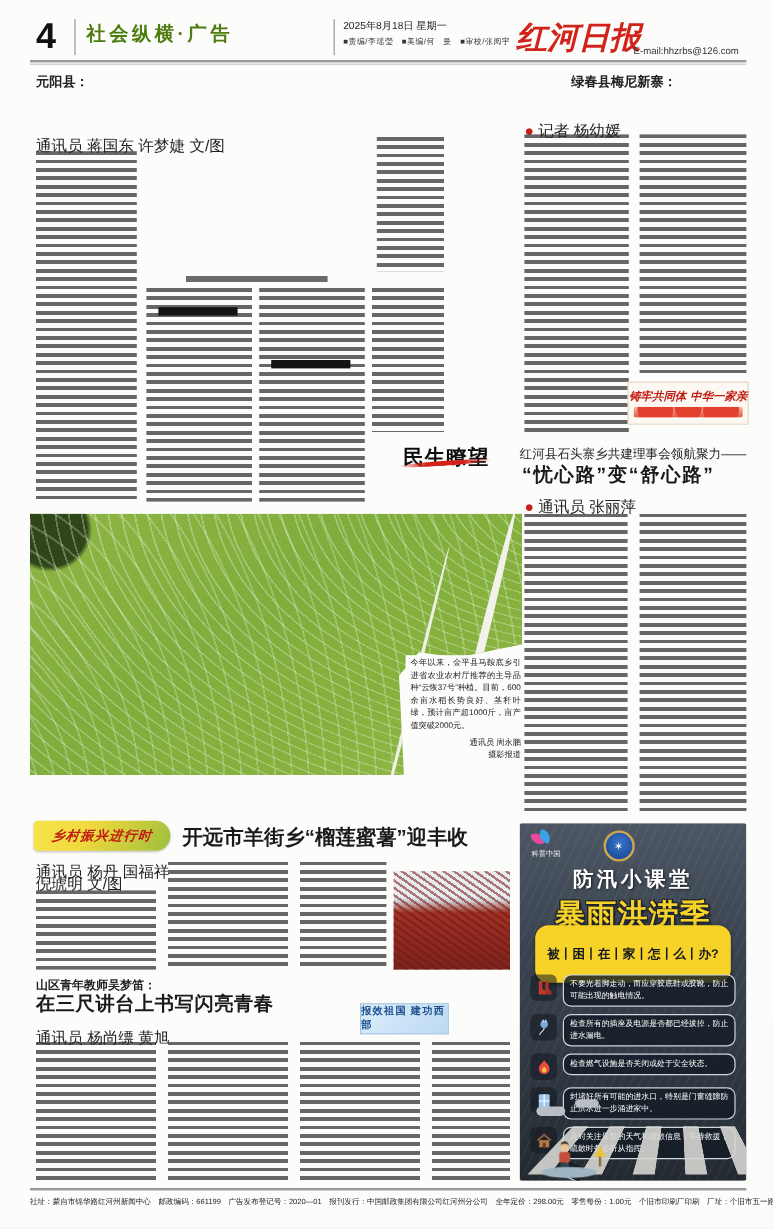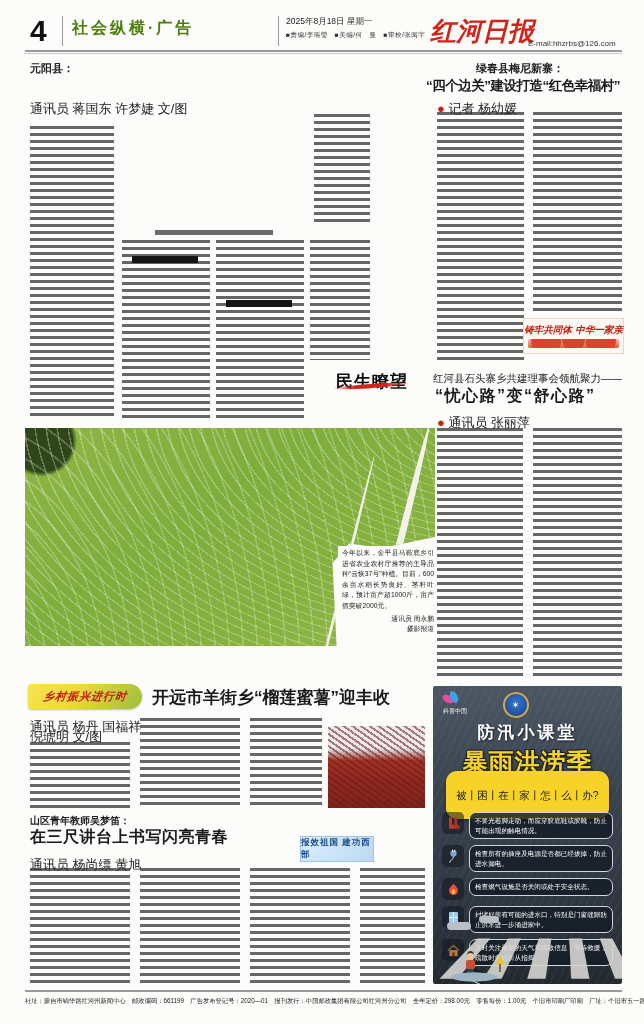--- a/index.html
+++ b/index.html
@@ -79,21 +79,21 @@
   .ad-logo-mark{width:16px;height:14px;position:relative;}
   .ad-logo-mark i{position:absolute;width:10px;height:10px;border-radius:2px 8px 2px 8px;}
   .ad-logo-mark i.b1{left:0;top:2px;background:#e84a9c;transform:rotate(-15deg);}
   .ad-logo-mark i.b2{left:6px;top:0;background:#3aa2e8;transform:rotate(20deg);}
   .ad-logo-label{font-size:6px;color:#f0f0f0;margin-top:1px;}
   .ad-badge{width:22px;height:22px;border-radius:50%;background:radial-gradient(circle at 50% 40%,#3b77c9,#1f4fa0 70%);
       border:2px solid #cda84e;display:flex;align-items:center;justify-content:center;color:#fff;font-size:9px;}
   .ad-title{font-size:25px;font-weight:900;color:#f7d229;letter-spacing:1px;white-space:nowrap;
       text-shadow:1px 1px 0 #1c232b,-1px 1px 0 #1c232b,1px -1px 0 #1c232b,-1px -1px 0 #1c232b,2px 2px 2px rgba(0,0,0,.5);}
   .ad-sub{font-size:17px;font-weight:900;color:#fff;letter-spacing:3px;white-space:nowrap;text-shadow:1px 1px 2px rgba(0,0,0,.6);}
-  .ad-q{background:#f7d229;border-radius:11px;padding:18px 10px;font-size:10.5px;font-weight:400;color:#15191e;
+  .ad-q{background:#f7d229;border-radius:11px;padding:18px 10px;font-size:10.5px;font-weight:700;color:#15191e;
       white-space:nowrap;box-shadow:0 1px 3px rgba(0,0,0,.5);}
   .tip{display:flex;align-items:flex-start;gap:5px;margin:0 9px 6px 9px;}
   .tip-ic{flex:0 0 22px;height:22px;border-radius:5px;background:rgba(18,24,32,.55);
       display:flex;align-items:center;justify-content:center;}
   .tip-ic svg{width:15px;height:15px;}
   .tip-tx{flex:1;background:rgba(20,28,38,.82);border:1px solid #cfd6dd;border-radius:7px;
       padding:3px 5px;font-size:6.6px;line-height:1.45;color:#fff;text-align:justify;}
   .bubble-tail{width:12px;height:12px;background:rgba(20,28,38,.82);border-left:1px solid #cfd6dd;border-bottom:1px solid #cfd6dd;
       transform:rotate(25deg) skewX(18deg);}
   .crosswalk{background:repeating-linear-gradient(90deg,#d6d6d2 0 15px,rgba(0,0,0,0) 15px 36px);
@@ -129,39 +129,38 @@
   <div class="abs" style="left:430px;top:14px;">
     <span class="masthead">红河日报</span>
   </div>
   <div class="abs" style="left:528px;top:32px;">
     <span class="email">E-mail:hhzrbs@126.com</span>
   </div>
   <div class="abs hdr-rule1" style="left:25px;top:50px;width:597px;"></div>
   <div class="abs hdr-rule2" style="left:25px;top:53px;width:597px;"></div>
 
   <div class="abs kicker" style="left:30px;top:61px;">元阳县：</div>
-  <div class="abs byline" style="left:30px;top:100px;">通讯员 蒋国东 许梦婕 文/图</div>
+  <div class="abs byline" style="left:30px;top:113px;">通讯员 蒋国东 许梦婕 文/图</div>
 
   <div class="abs tx" style="left:30px;top:126px;width:84px;height:292px;"></div>
   <div class="abs photo-kitchen" style="left:118px;top:114px;width:192px;height:112px;"></div>
   <div class="abs cap-stripe" style="left:155px;top:230px;width:118px;"></div>
   <div class="abs tx" style="left:314px;top:114px;width:56px;height:112px;"></div>
 
   <div class="abs tx" style="left:122px;top:240px;width:88px;height:178px;"></div>
   <div class="abs subhead" style="left:132px;top:256px;width:66px;"></div>
   <div class="abs tx" style="left:216px;top:240px;width:88px;height:178px;"></div>
   <div class="abs subhead" style="left:226px;top:300px;width:66px;"></div>
   <div class="abs tx" style="left:310px;top:240px;width:60px;height:120px;"></div>
 
   <div class="abs" style="left:336px;top:370px;">
     <span class="minsheng">民生瞭望</span>
   </div>
 
   <div class="abs kicker" style="left:437px;top:61px;font-size:11px;margin-left:39px;">绿春县梅尼新寨：</div>
-  <div class="abs hl2" style="left:426px;top:77px;">“四个边关”建设打造“红色幸福村”</div>
   <div class="abs byline" style="left:437px;top:100px;">
     <span class="dot">●</span>
     <span>记者 杨幼媛</span>
   </div>
   <div class="abs tx" style="left:437px;top:112px;width:87px;height:248px;"></div>
   <div class="abs tx" style="left:533px;top:112px;width:89px;height:200px;"></div>
   <div class="abs banner-red" style="left:523px;top:318px;width:99px;height:34px;">
     <span class="cal">铸牢共同体 中华一家亲</span>
     <span class="crowd"></span>
   </div>

